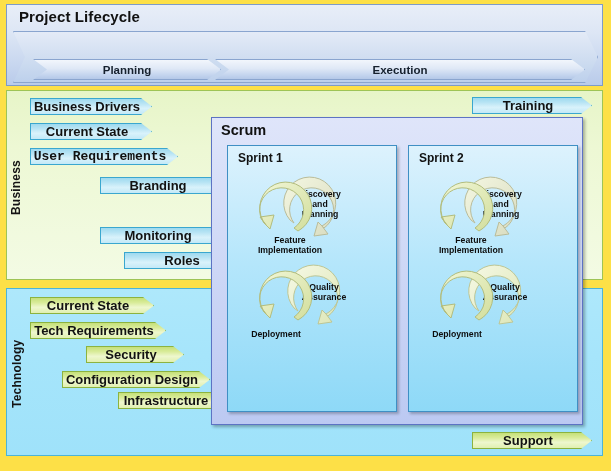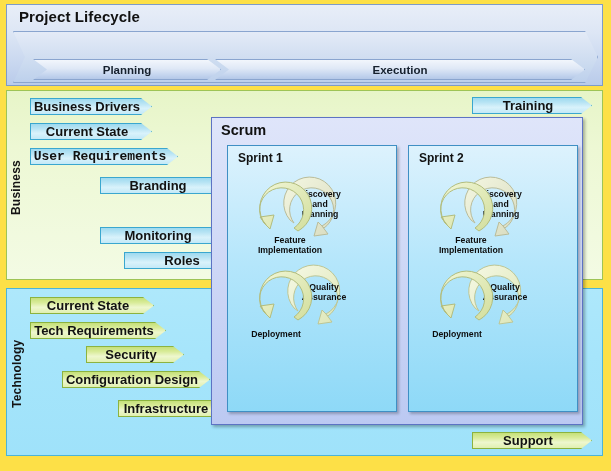--- a/index.html
+++ b/index.html
@@ -191,21 +191,21 @@
   </div>
   <div class="tag tag-green" style="left:30px; top:322px; width:136px;">
     <span>Tech Requirements</span>
   </div>
   <div class="tag tag-green" style="left:86px; top:346px; width:98px;">
     <span>Security</span>
   </div>
   <div class="tag tag-green" style="left:62px; top:371px; width:148px;">
     <span>Configuration Design</span>
   </div>
-  <div class="tag tag-green" style="left:118px;top:400px; width:104px;">
+  <div class="tag tag-green" style="left:118px;top:392px; width:104px;">
     <span>Infrastructure</span>
   </div>
 
   <div id="scrum-panel"></div>
   <div id="scrum-title">Scrum</div>
 
   <div id="sprint-1" class="sprint">
     <div class="sprint-title">Sprint 1</div>
 
     <div class="cyc c1">

